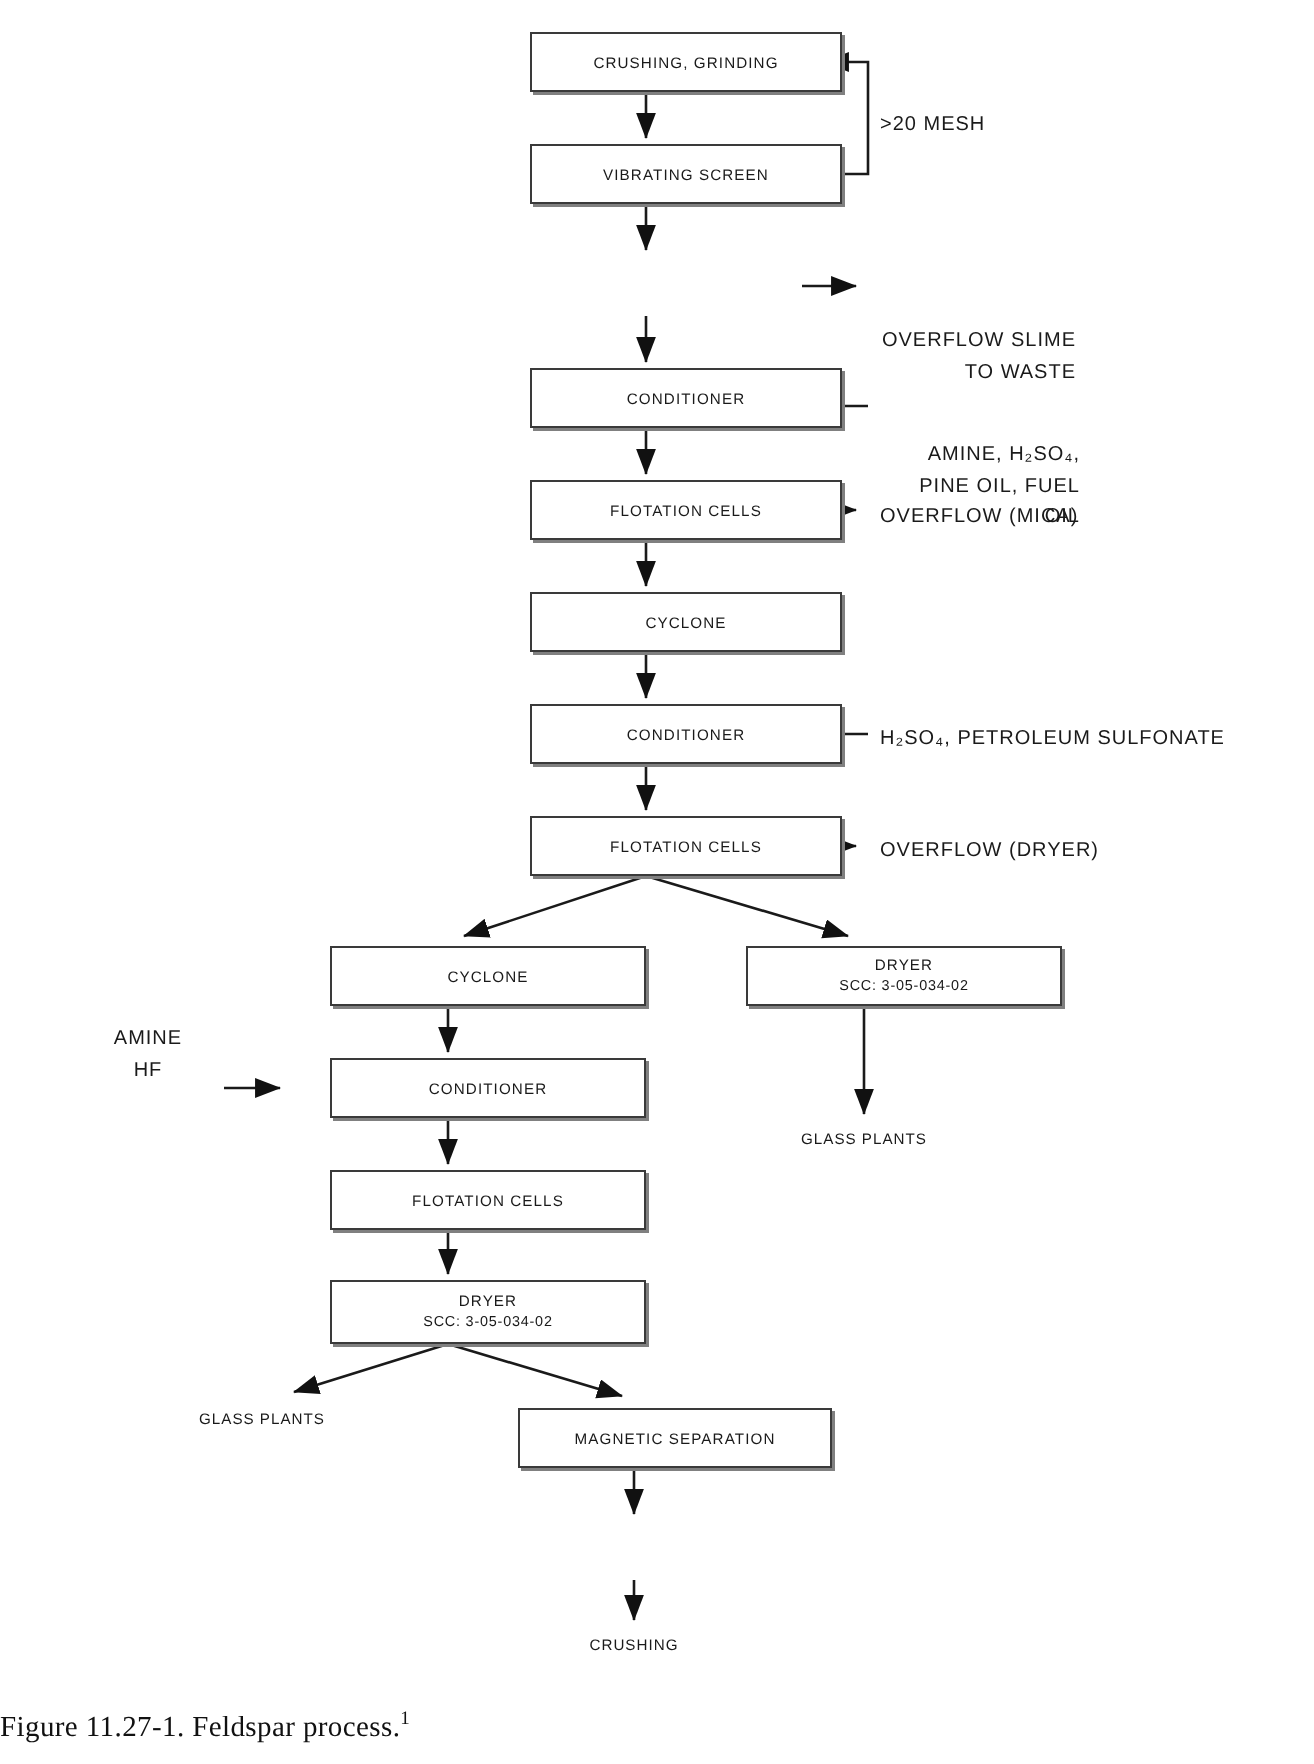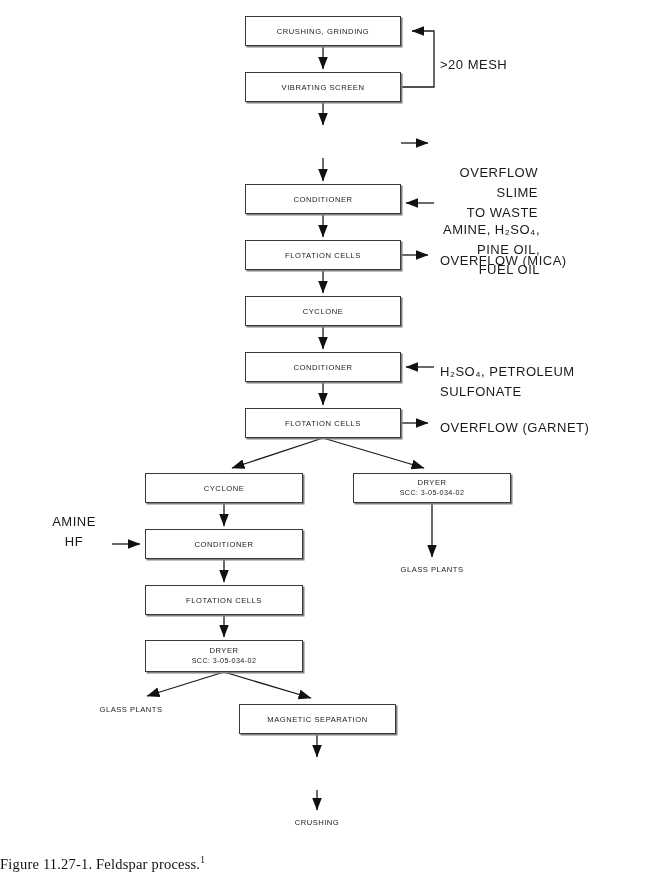--- a/index.html
+++ b/index.html
@@ -34,28 +34,29 @@
     box-shadow: 1.5px 1.5px 0 0 #808080;
     display: flex;
     flex-direction: column;
     align-items: center;
     justify-content: center;
     font-size: 7.6px;
     letter-spacing: 0.55px;
     color: #1a1a1a;
     line-height: 1.45;
     text-align: center;
+    margin-left: 20px;
   }
   .proc-box .ln2 {
     font-size: 7.2px;
     letter-spacing: 0.4px;
   }
   .side-label {
     position: absolute;
-    font-size: 13px;
+    font-size: 10px;
     letter-spacing: 0.5px;
     color: #1a1a1a;
     line-height: 1.55;
     white-space: pre-line;
   }
   .side-label.right-al { text-align: right; margin-top: 30px; }
   .side-label.ctr { text-align: center; }
   .term-label {
     position: absolute;
     font-size: 7.6px;
@@ -192,21 +193,21 @@
   <div class="side-label right-al" style="left:440px;top:133px;width:98px;">OVERFLOW SLIME
 TO WASTE</div>
 
   <div class="side-label right-al" style="left:440px;top:190px;width:100px;">AMINE, H₂SO₄,
 PINE OIL, FUEL OIL</div>
 
   <div class="side-label" style="left:440px;top:251px;">OVERFLOW (MICA)</div>
 
   <div class="side-label" style="left:440px;top:362px;">H₂SO₄, PETROLEUM SULFONATE</div>
 
-  <div class="side-label" style="left:440px;top:418px;">OVERFLOW (GARNET)</div>
+  <div class="side-label" style="left:440px;top:418px;">OVERFLOW (DRYER)</div>
 
   <div class="side-label ctr" style="left:44px;top:512px;width:60px;">AMINE
 HF</div>
 
   <div class="term-label" style="left:372px;top:565px;width:120px;">GLASS PLANTS</div>
 
   <div class="term-label" style="left:71px;top:705px;width:120px;">GLASS PLANTS</div>
 
   <div class="term-label" style="left:257px;top:818px;width:120px;">CRUSHING</div>
 

